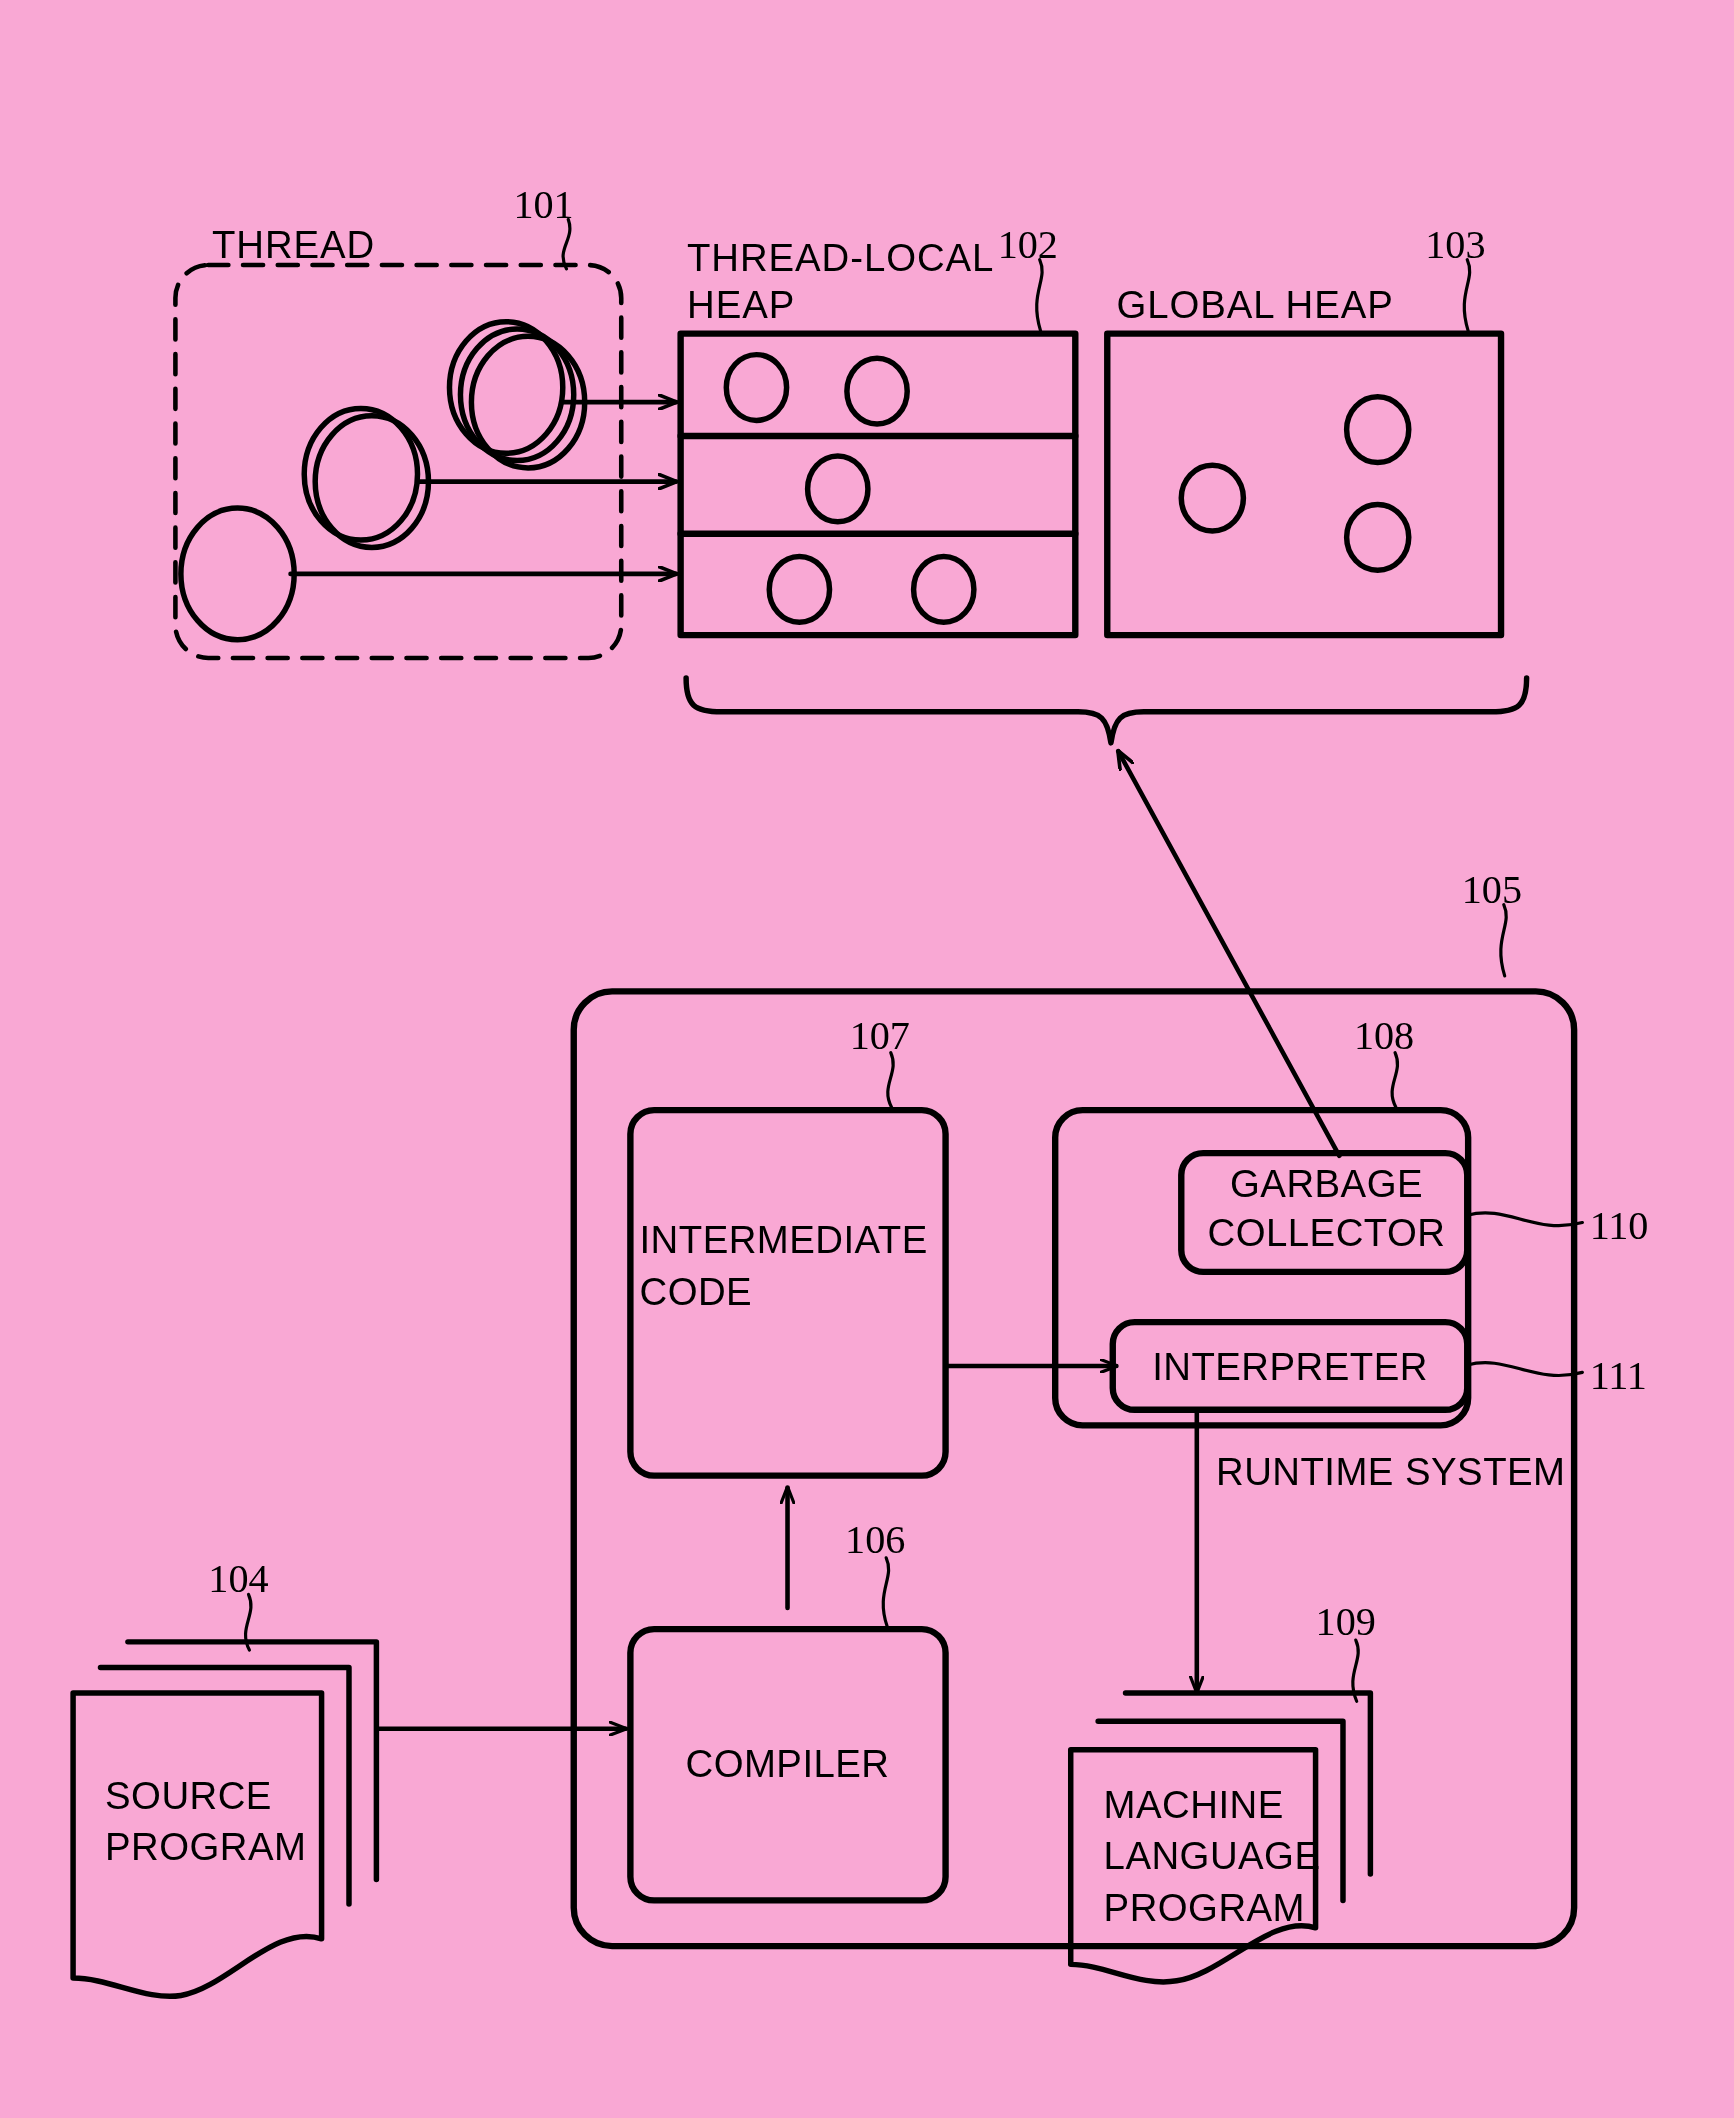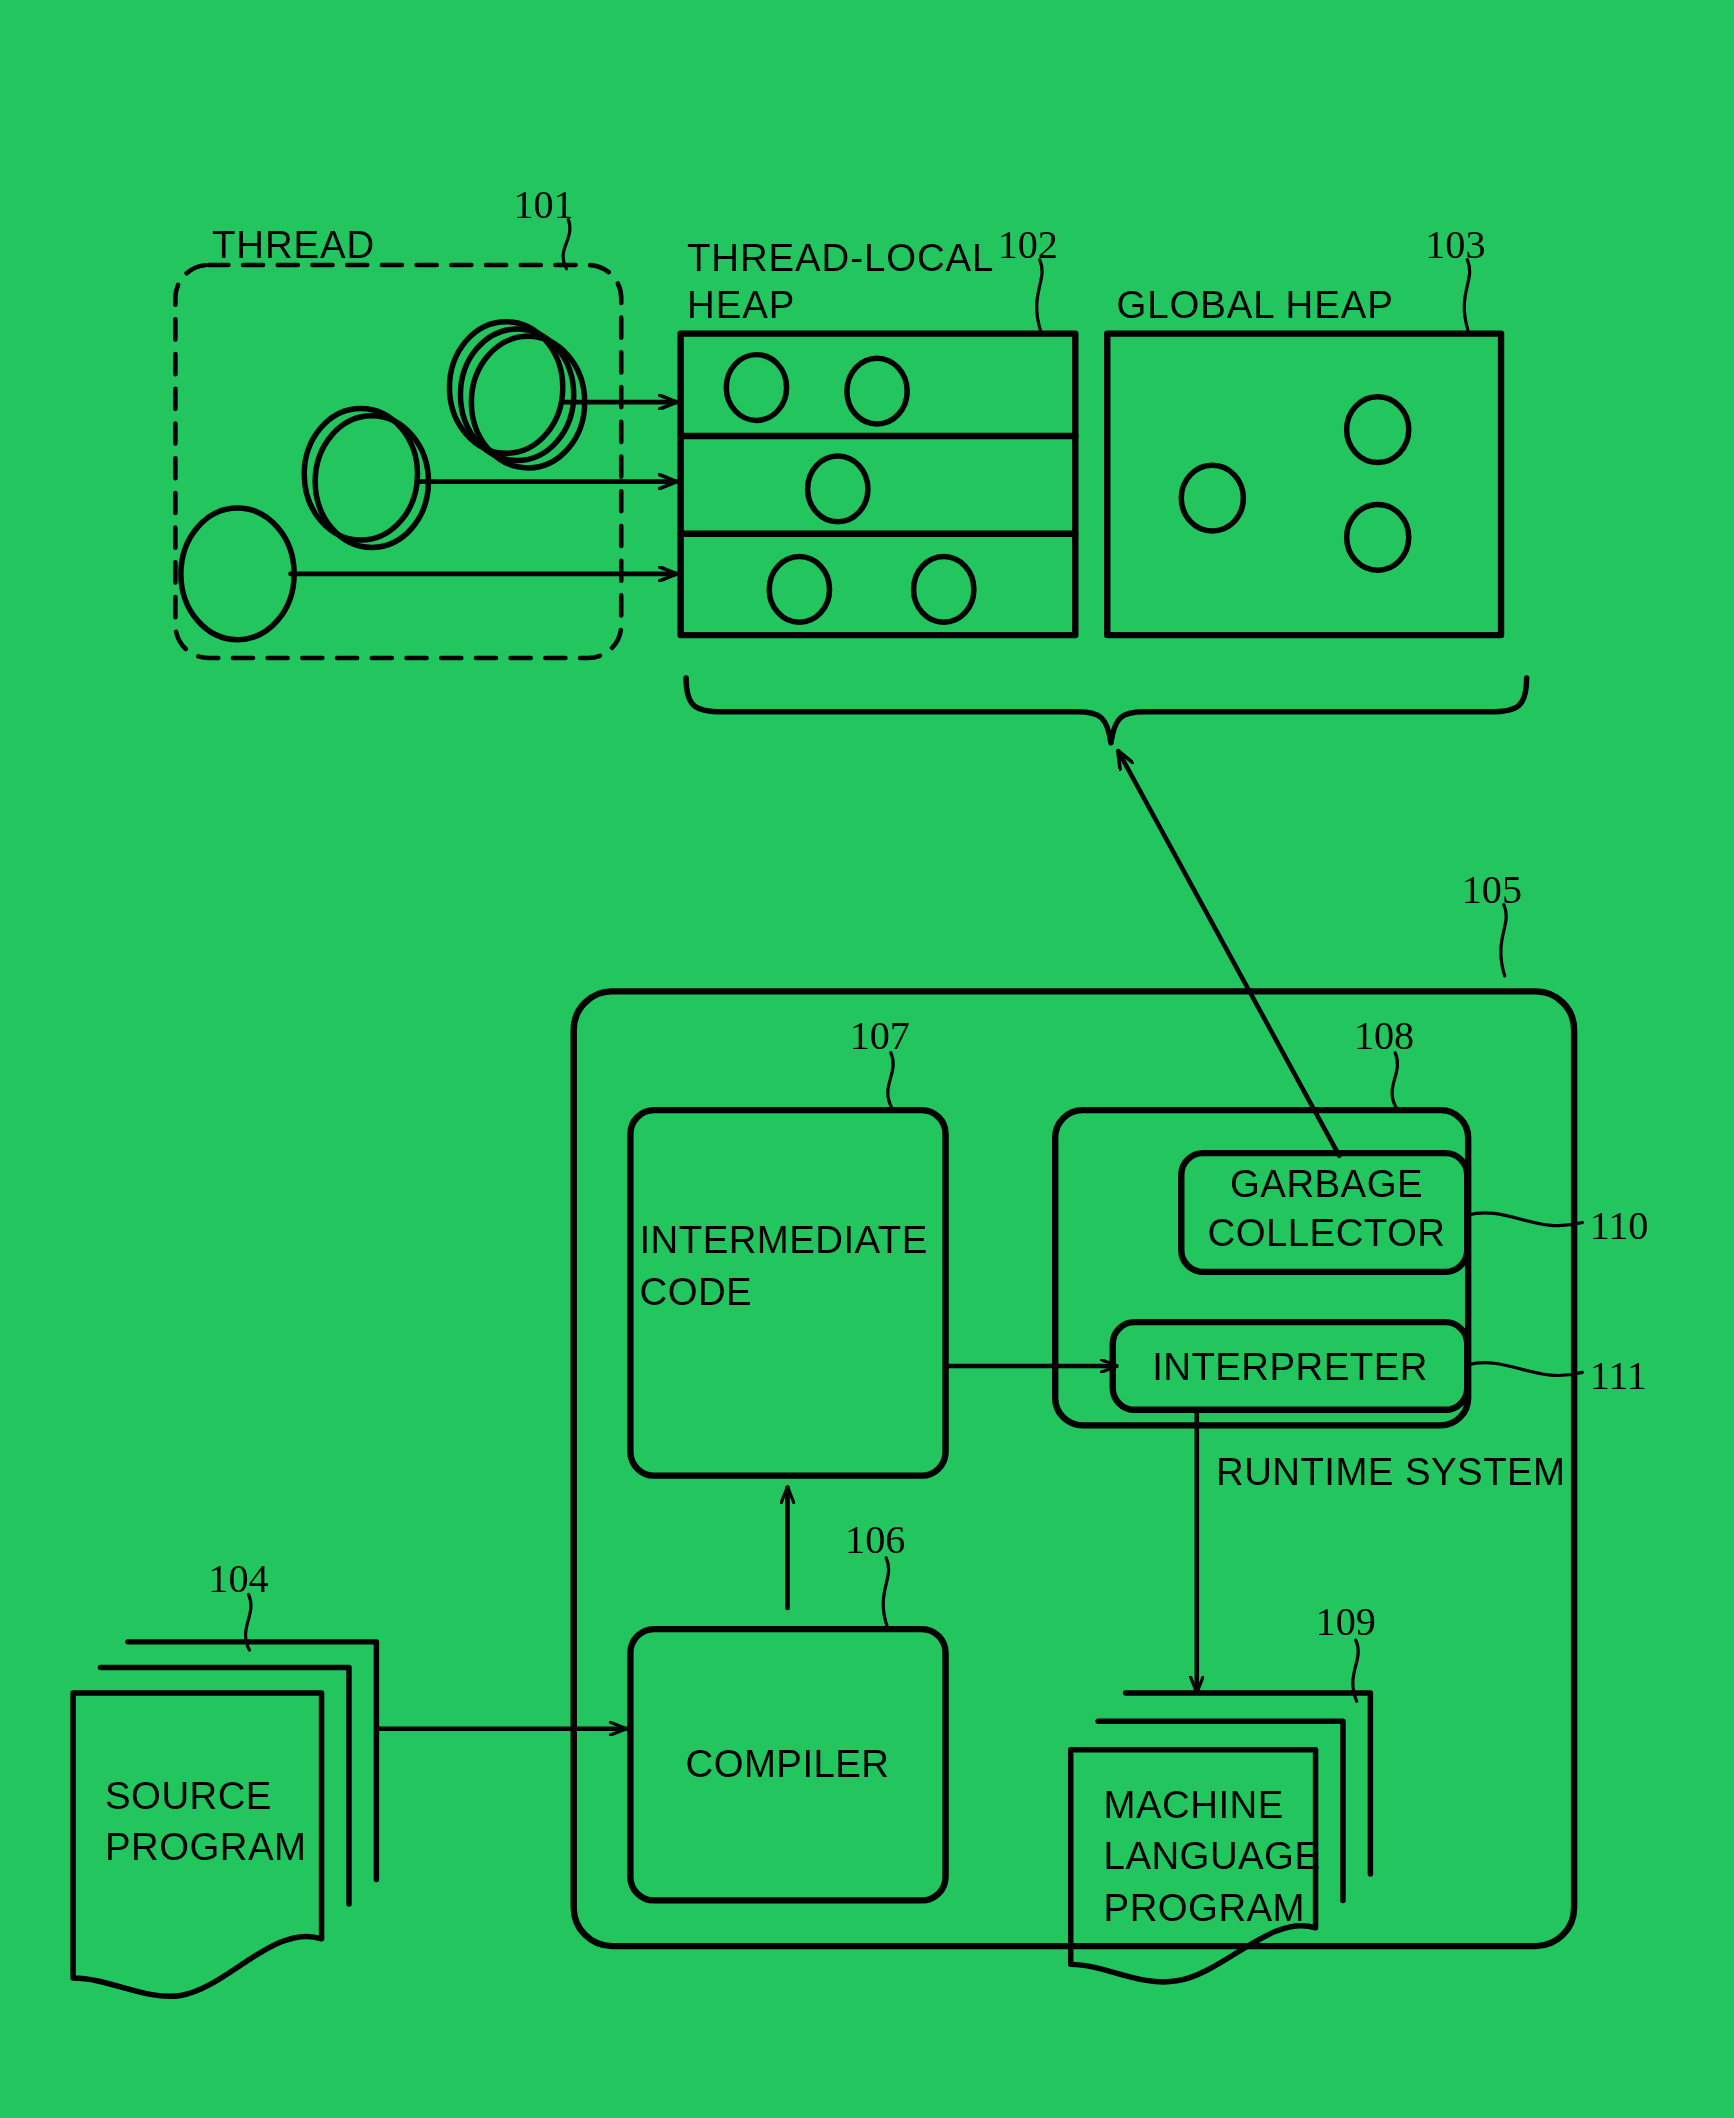--- a/index.html
+++ b/index.html
@@ -7,21 +7,21 @@
     padding: 0;
     background: #ffffff;
   }
   body {
     font-family: "Liberation Sans", sans-serif;
   }
   #root {
     position: relative;
     width: 1734px;
     height: 2118px;
-    background: #22c55e;
+    background: #f9a8d4;
     overflow: hidden;
   }
   #figure-svg {
     position: absolute;
     left: 0;
     top: 0;
     width: 1734px;
     height: 2118px;
   }
   .stroke {

